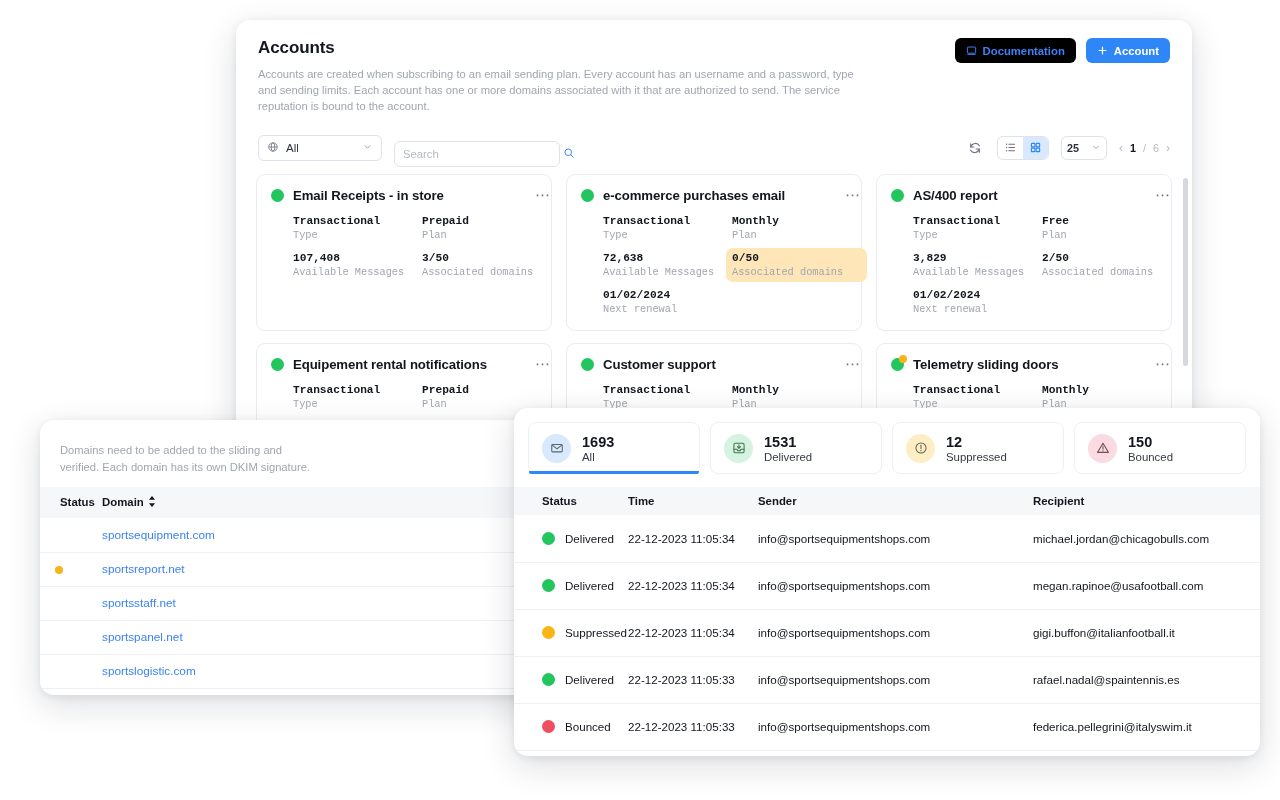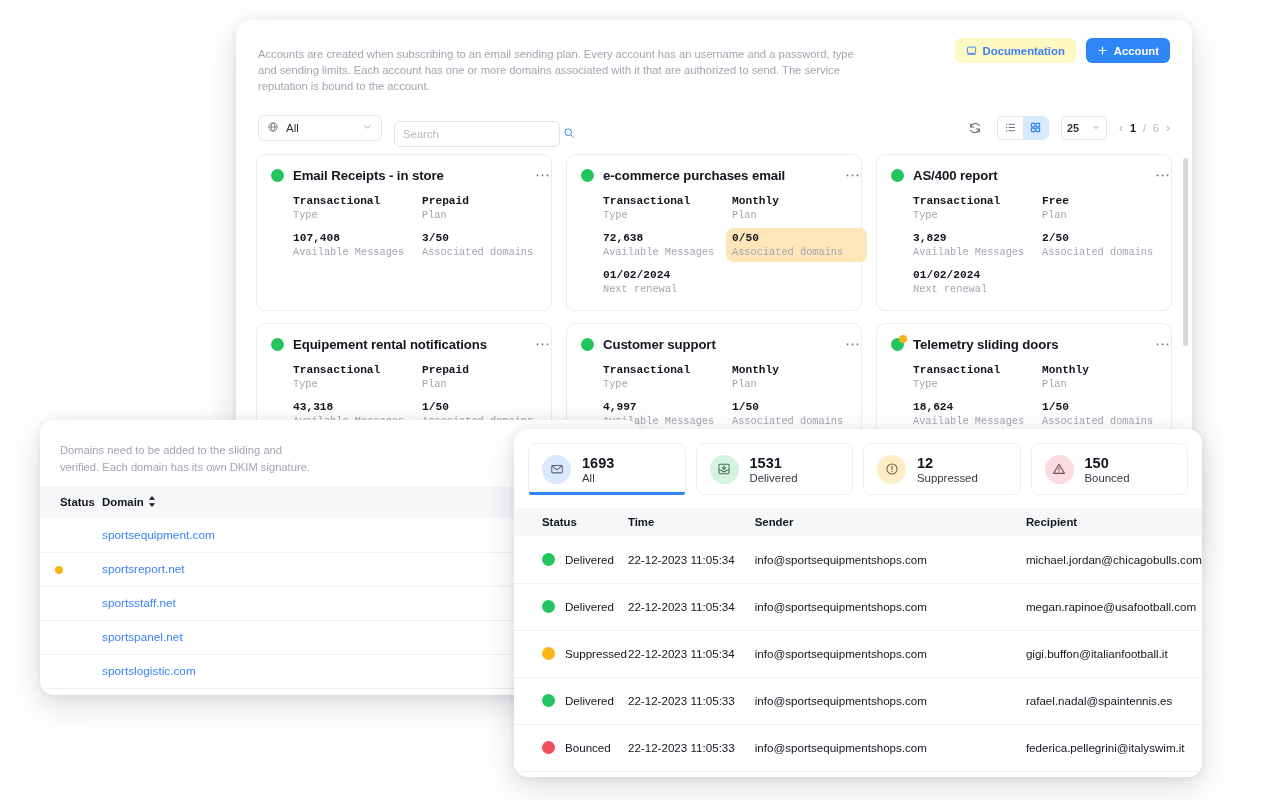--- a/index.html
+++ b/index.html
@@ -28,21 +28,21 @@
     margin-top: 8px; font-size: 11.2px; line-height: 1.45; color: #a0a6b1;
     max-width: 600px;
   }
   .acc-head-btns { position: absolute; right: 22px; top: 18px; display: flex; gap: 10px; }
   .btn {
     display: inline-flex; align-items: center; gap: 6px;
     height: 25px; padding: 0 11px; border-radius: 6px;
     font-size: 11.3px; font-weight: 600; border: none; cursor: pointer;
     white-space: nowrap;
   }
-  .btn-doc { background: #fef9c3; color: #3b82f6; }
+  .btn-doc { background: #000000; color: #3b82f6; }
   .btn-primary { background: #2f86f6; color: #fff; }
   .btn svg { display: block; }
 
   .acc-toolbar {
     margin-top: 20px; padding: 0 22px; display: flex; align-items: center;
     position: relative; height: 26px;
   }
   .select-all {
     width: 124px; height: 26px; border: 1px solid #dfe3e9; border-radius: 6px;
     display: flex; align-items: center; gap: 7px; padding: 0 8px;
@@ -123,21 +123,21 @@
   .dom-table th:first-child { padding-left: 20px; width: 62px; }
   .dom-table th:nth-child(2) { width: 270px; }
   .dom-table td { padding: 0; height: 34px; border-bottom: 1px solid #eef0f3; font-size: 11.8px; }
   .dom-table tr:first-child td { border-top: none; }
   .dom-table td:first-child { padding-left: 20px; }
   .dom-link { color: #3b82f6; font-size: 11.8px; }
   .dom-state { color: #12161f; font-size: 11.8px; }
   .sort-ico { display: inline-block; margin-left: 4px; vertical-align: middle; }
 
   
-  #logs-panel { left: 514px; top: 429px; width: 688px; height: 348px; z-index: 3; }
+  #logs-panel { left: 514px; top: 408px; width: 746px; height: 348px; z-index: 3; }
   .stats-row { display: flex; gap: 10px; padding: 14px 14px 0 14px; }
   .stat {
     flex: 1; border: 1px solid #eceff3; border-radius: 8px; height: 52px;
     display: flex; align-items: center; gap: 11px; padding: 0 13px; position: relative;
     background: #fff;
   }
   .stat.active::after {
     content: ""; position: absolute; left: 0; right: 0; bottom: -1px; height: 3px;
     background: #2f86f6; border-radius: 0 0 2px 2px;
   }
@@ -161,20 +161,21 @@
   .logs-table td:nth-child(1) { padding-left: 28px; }
   .st-cell { display: flex; align-items: center; gap: 10px; }
 </style>
 </head>
 <body>
 
 <div class="stage">
 
   <div class="panel" id="accounts-panel">
     <div class="acc-header">
+      <div class="acc-title">Accounts</div>
       <div class="acc-desc">Accounts are created when subscribing to an email sending plan. Every account has an username and a password, type and sending limits. Each account has one or more domains associated with it that are authorized to send. The service reputation is bound to the account.</div>
       <div class="acc-head-btns">
         <button class="btn btn-doc">
           <span>
             <svg width="11" height="11" viewBox="0 0 16 16" fill="none" stroke="#3b82f6" stroke-width="1.4">
               <rect x="2" y="3" width="12" height="9" rx="1"></rect>
                 <line x1="2" y1="13.6" x2="14" y2="13.6"></line>
             </svg>
           </span>
           <span>Documentation</span>

